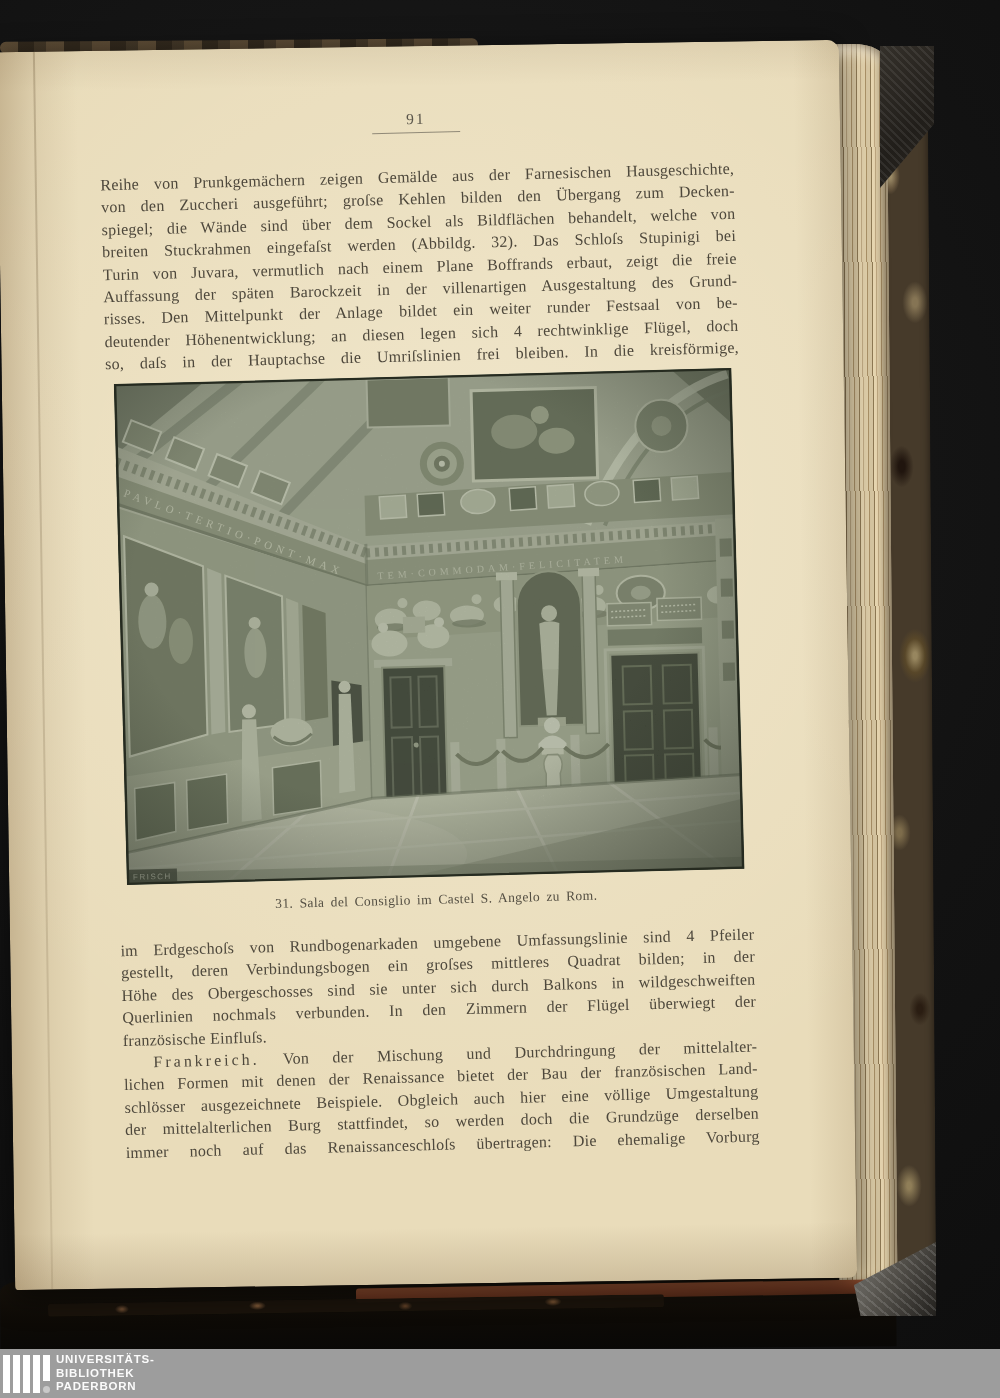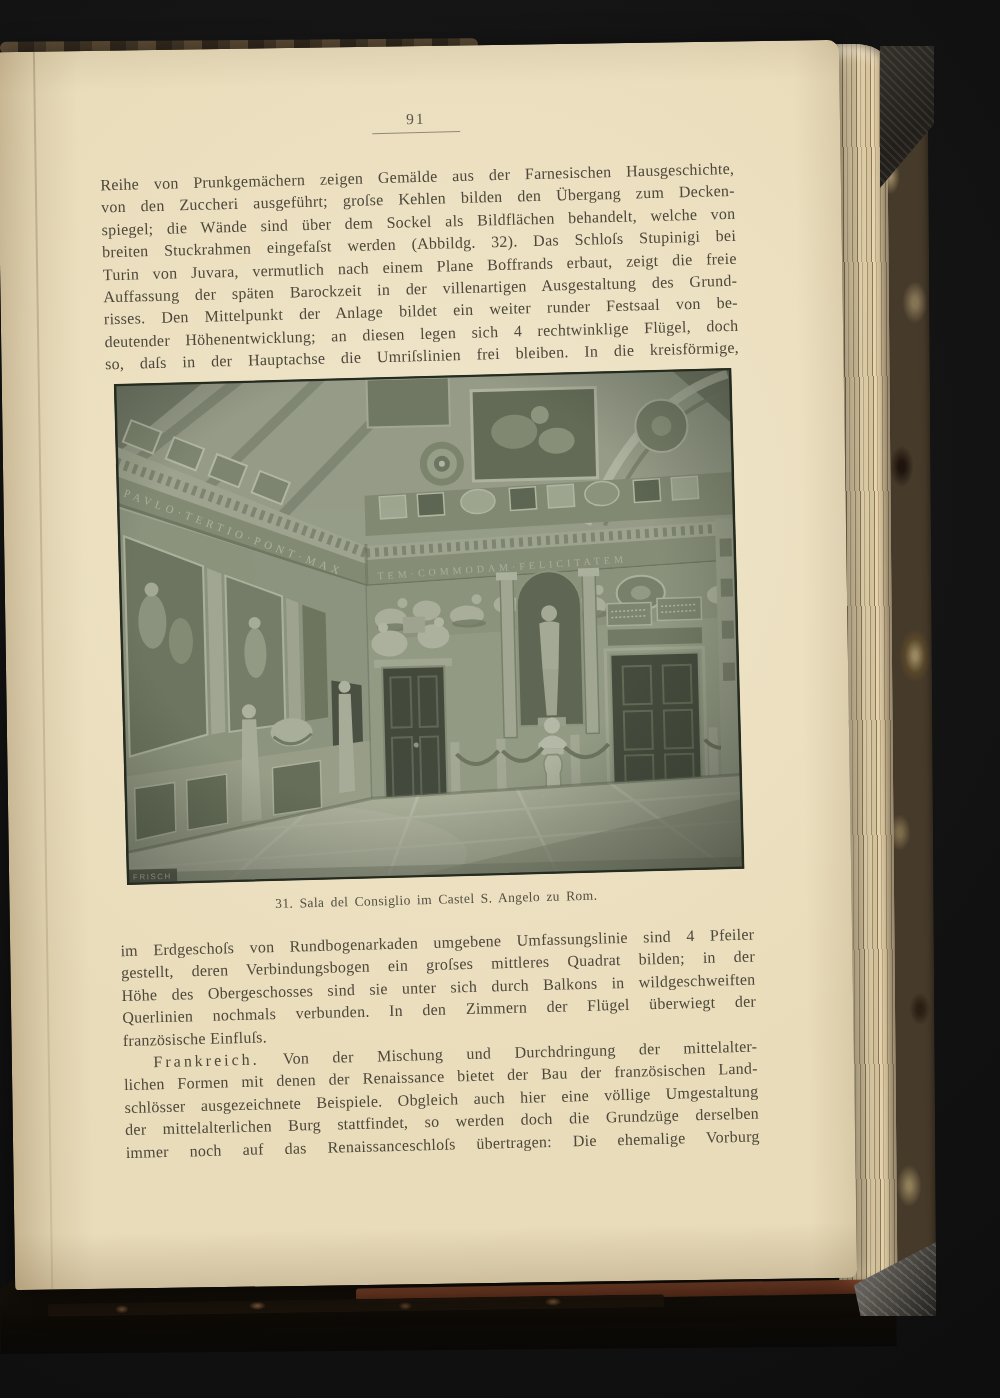--- a/index.html
+++ b/index.html
@@ -396,14 +396,29 @@
         </div>
         <div class="line">lichen Formen mit denen der Renaissance bietet der Bau der französischen Land-</div>
         <div class="line">schlösser ausgezeichnete Beispiele.  Obgleich auch hier eine völlige Umgestaltung</div>
         <div class="line">der mittelalterlichen Burg stattfindet, so werden doch die Grundzüge derselben</div>
         <div class="line">immer noch auf das Renaissanceschloſs übertragen: Die ehemalige Vorburg</div>
       </div>
 
     </div>
   </div>
 
+  <div class="gray-band">
+    <div class="logo">
+      <span class="bar b1"></span>
+      <span class="bar b2"></span>
+      <span class="bar b3"></span>
+      <span class="bar b4"></span>
+      <span class="bar excl"></span>
+      <span class="dot"></span>
+    </div>
+    <div class="logo-text">
+      <div>UNIVERSITÄTS-</div>
+      <div>BIBLIOTHEK</div>
+      <div>PADERBORN</div>
+    </div>
+  </div>
 
 </div>
 
 </body></html>

